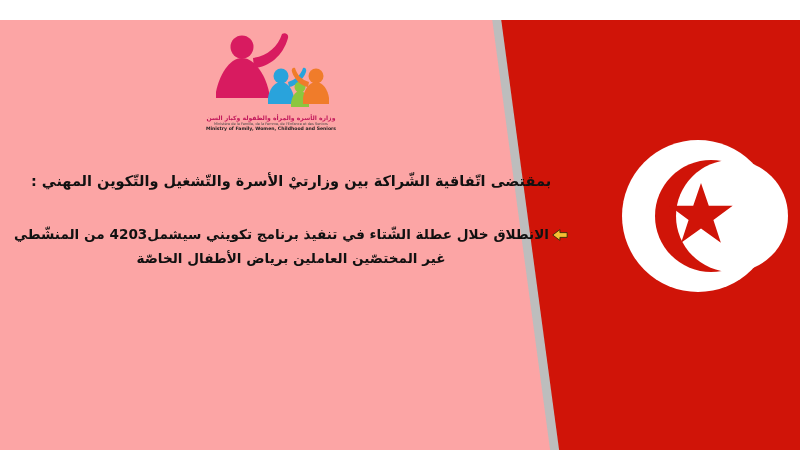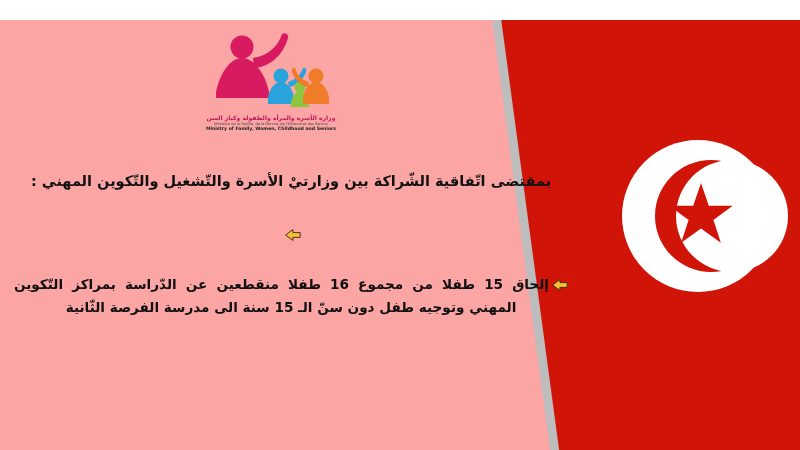--- a/index.html
+++ b/index.html
@@ -205,25 +205,20 @@
     <div class="logo-text-en">Ministry of Family, Women, Childhood and Seniors</div>
   </div>
 
   <div class="content">
 
     <p class="heading">بمقتضى اتّفاقية الشّراكة بين وزارتيْ الأسرة والتّشغيل والتّكوين المهني :</p>
 
     <p class="bullet-para">
       <svg class="hand-icon" viewBox="0 0 20 16">
         <path d="M19 5.2 L10.5 5.2 L10.5 1.6 L2 8 L10.5 14.4 L10.5 10.8 L19 10.8 Z" fill="#f5c033" stroke="#3a2a08" stroke-width="1.1" stroke-linejoin="round"></path>
-      </svg>
+      </svg><span>الانطلاق خلال عطلة الشّتاء في تنفيذ برنامج تكويني سيشمل4203 من المنشّطي غير المختصّين العاملين برياض الأطفال الخاصّة</span>
     </p>
 
-    <p class="bullet-para">
-      <svg class="hand-icon" viewBox="0 0 20 16">
-        <path d="M19 5.2 L10.5 5.2 L10.5 1.6 L2 8 L10.5 14.4 L10.5 10.8 L19 10.8 Z" fill="#f5c033" stroke="#3a2a08" stroke-width="1.1" stroke-linejoin="round"></path>
-      </svg><span>إلحاق 15 طفلا من مجموع 16 طفلا منقطعين عن الدّراسة بمراكز التّكوين المهني وتوجيه طفل دون سنّ الـ 15 سنة الى مدرسة الفرصة الثّانية</span>
-    </p>
 
   </div>
 
 
 </div>
 
 </body></html>

